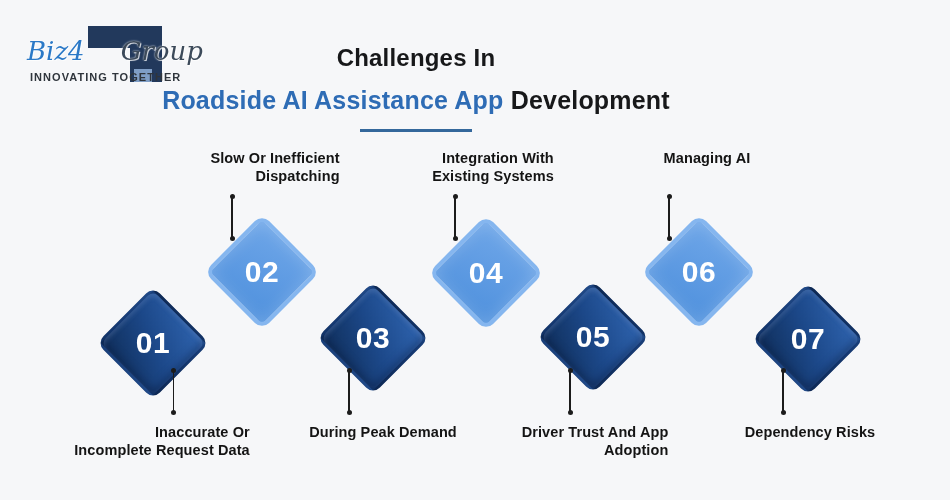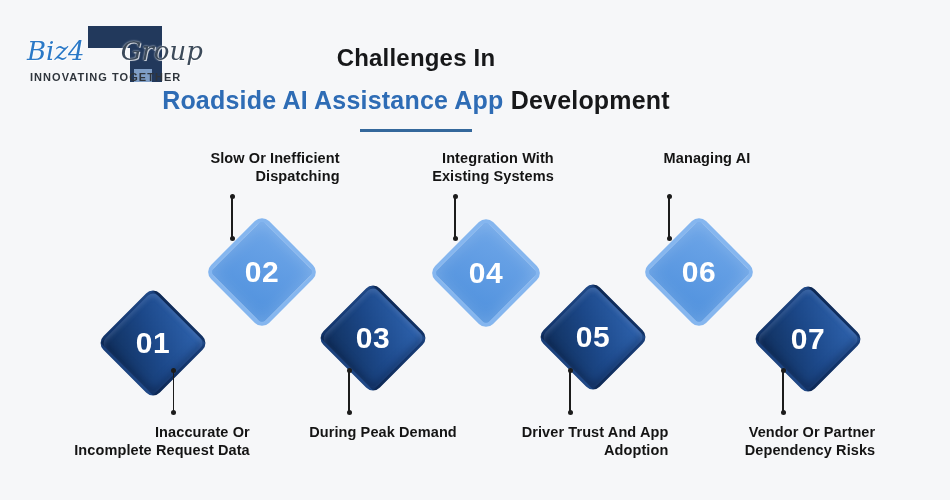--- a/index.html
+++ b/index.html
@@ -145,17 +145,16 @@
       <div class="lbl" style="left: 707px; top: 150px;">
         <div class="">Managing AI</div>
       </div>
       <div class="diamond dark" style="left: 768px; top: 299px;">
         <div class="num">07</div>
       </div>
       <div class="conn-line" style="left: 782.25px; top: 370px; height: 42px;"></div>
       <div class="conn-dot" style="left: 780.5px; top: 367.5px;"></div>
       <div class="conn-dot" style="left: 780.5px; top: 409.5px;"></div>
       <div class="lbl" style="left: 810px; top: 424px;">
-        <div class="">Vendor Or Partner</div>
         <div class="">Dependency Risks</div>
       </div>
     </div>
 </div>
 
 </body></html>

